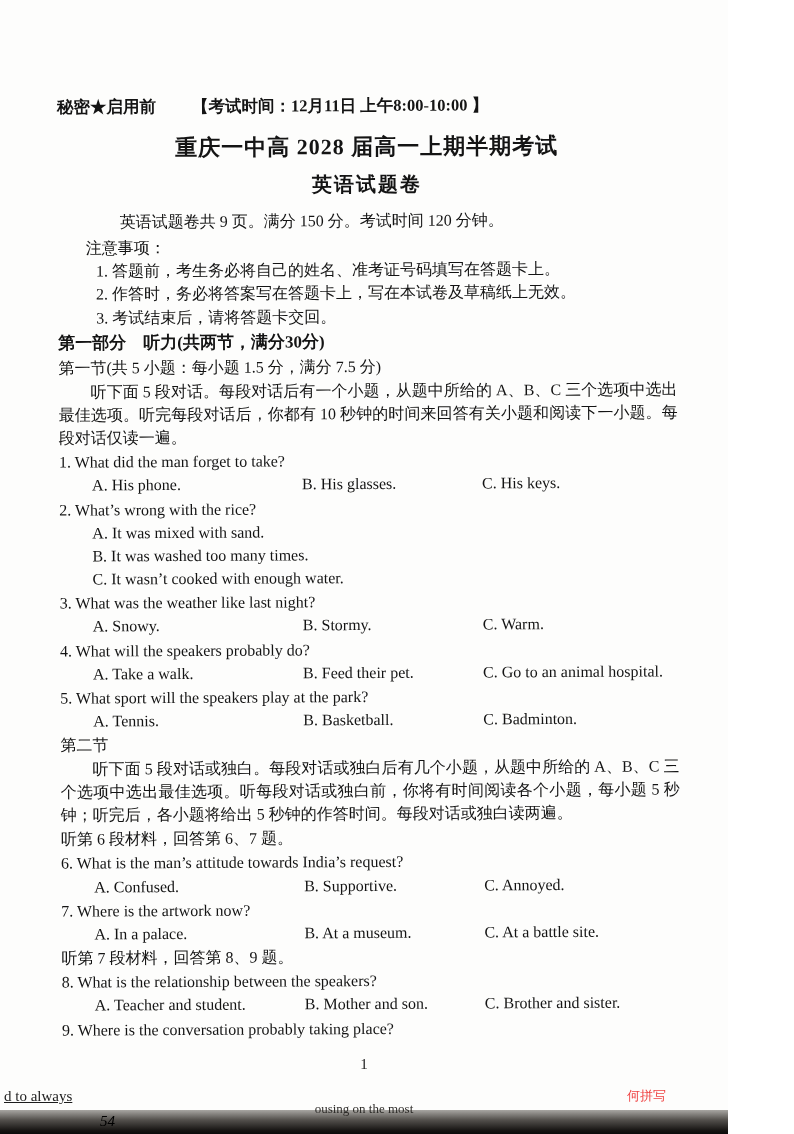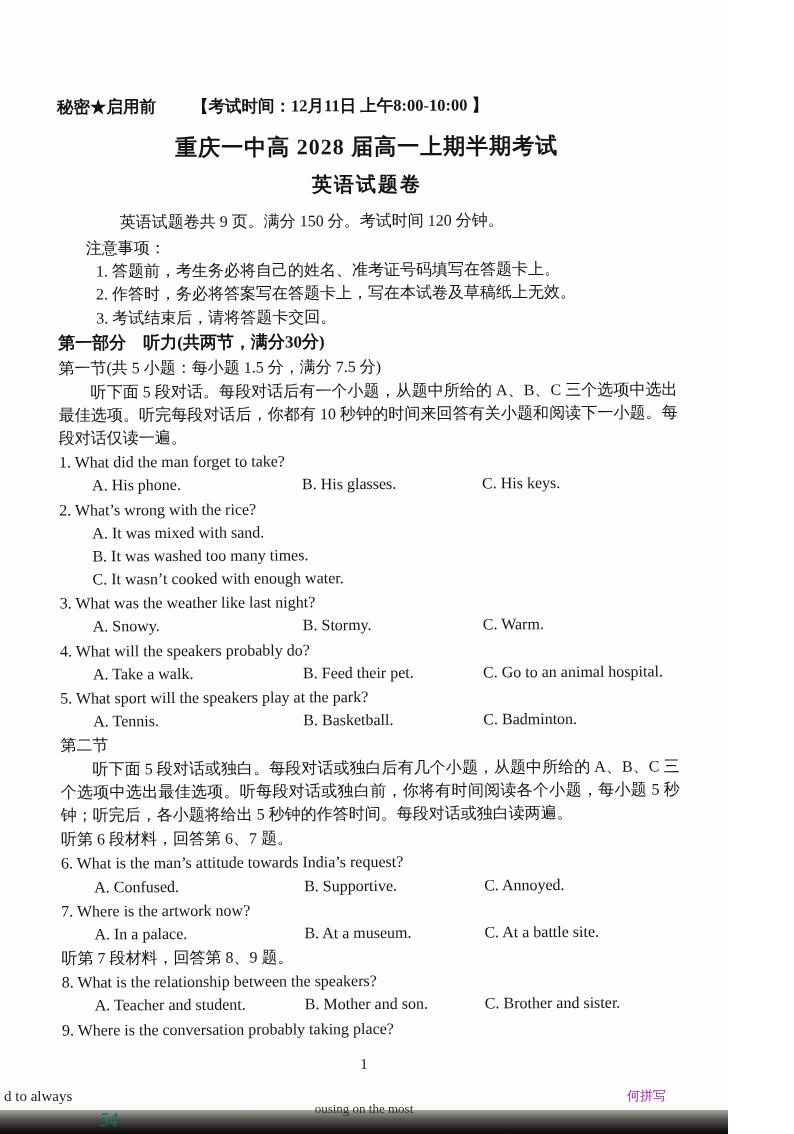--- a/index.html
+++ b/index.html
@@ -70,24 +70,24 @@
     font-size:15px;
     color:#1a1a1a;
   }
   .scan-band{
     position:absolute;
     left:0;right:0;bottom:0;
     height:24px;
     background:linear-gradient(180deg,#a8a6a2 0%,#55524e 40%,#171513 85%,#0a0a0a 100%);
   }
   .frag{position:absolute;white-space:nowrap;}
-  .frag-left-top{left:4px;bottom:26px;color:#1c1c1c;font-size:15px;}
-  .frag-left-bottom{left:100px;bottom:1px;color:#0f766e;font-size:18px;font-style:italic;}
+  .frag-left-top{left:4px;bottom:26px;color:#1c1c1c;font-size:15px;text-decoration:underline;}
+  .frag-left-bottom{left:100px;bottom:1px;color:#000000;font-size:15px;font-style:italic;}
   .frag-center{left:0;right:0;bottom:15px;text-align:center;color:#2e2c29;font-size:13px;margin-top:14px;}
-  .frag-right{right:62px;bottom:28px;color:#a21caf;font-size:13px;font-family:Liberation Serif, serif;}
+  .frag-right{right:62px;bottom:28px;color:#ef4444;font-size:13px;font-family:Liberation Serif, serif;}
 </style>
 </head>
 <body>
 
 <div class="page">
   <div class="content">
 
     <div class="header-row">
       <span>秘密★启用前</span>
       <span>【考试时间：12月11日 上午8:00-10:00 】</span>

